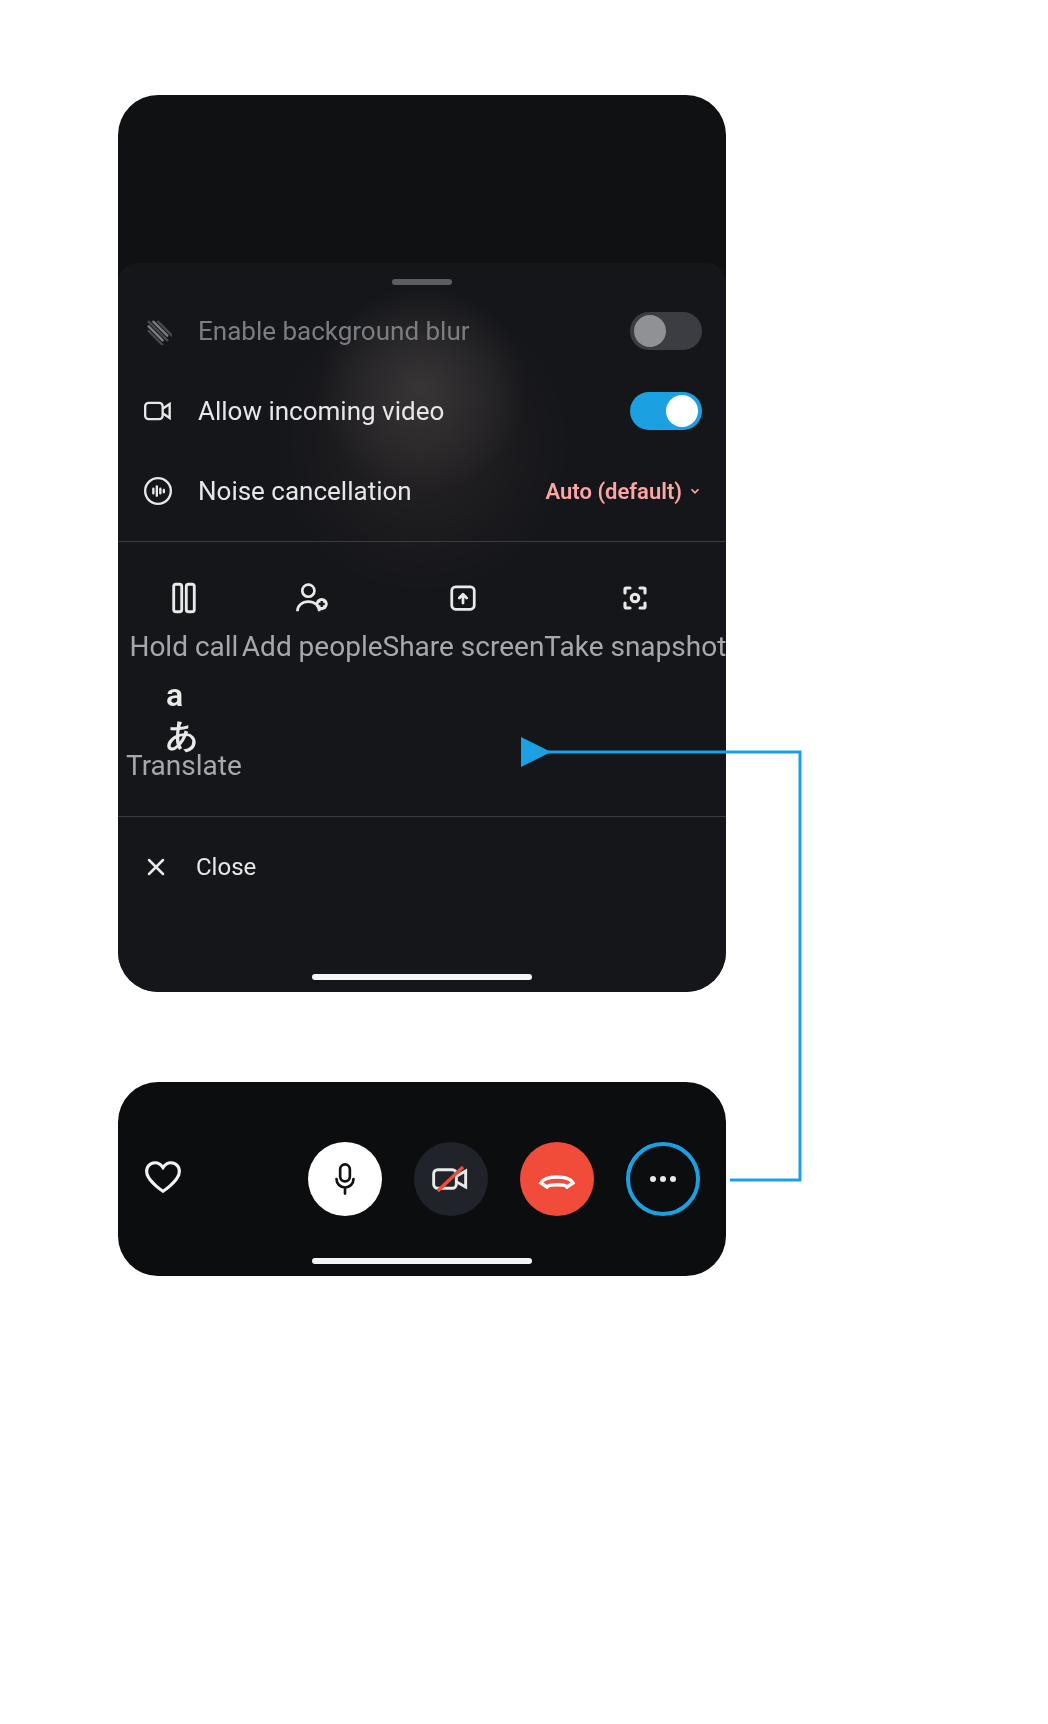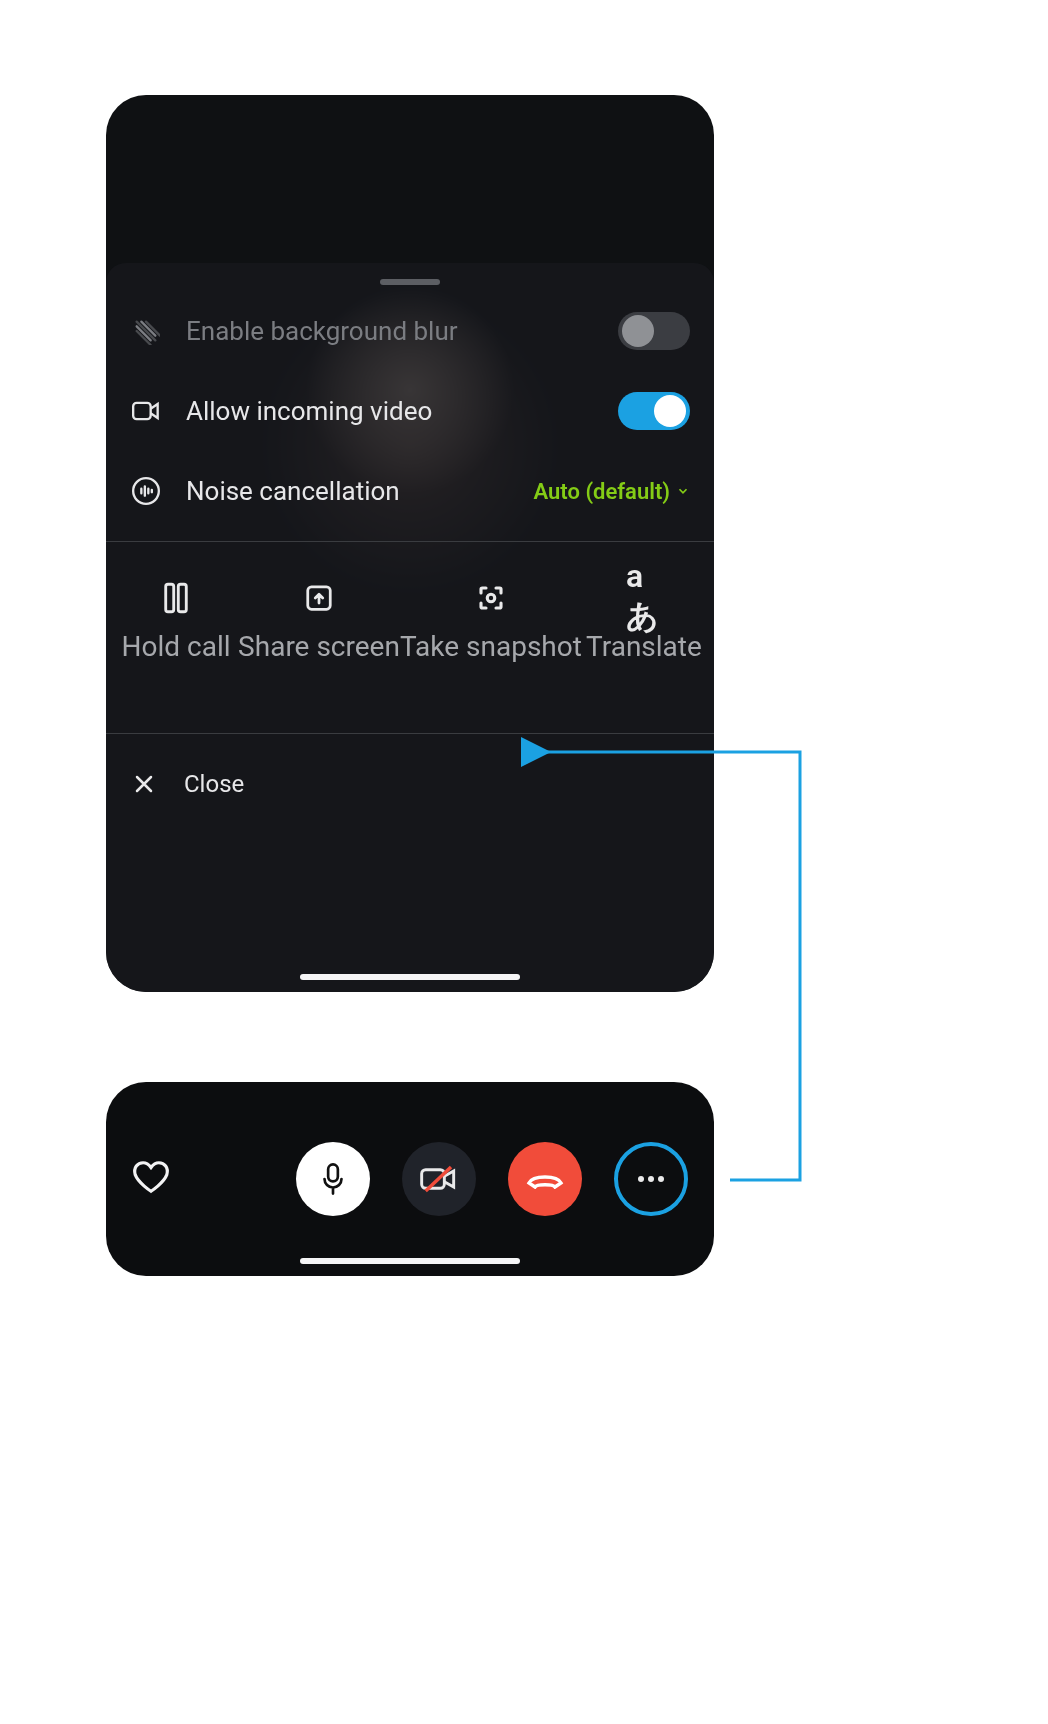--- a/index.html
+++ b/index.html
@@ -9,40 +9,40 @@
     --text:#e7e7e9;
     --muted:#a6a8ac;
     --sep:#3a3c40;
     --blue:#1ba1e2;
     --red:#f14c3a;
   }
   html,body{margin:0;padding:0;background:var(--bg);}
   .stage{position:relative;width:1048px;height:1724px;background:var(--bg);font-family:-apple-system,BlinkMacSystemFont,"Segoe UI",Roboto,Helvetica,Arial,sans-serif;color:var(--text);}
 
   
-  .phone{position:absolute;left:106px;width:608px;border-radius:40px;overflow:hidden;}
+  .phone{position:absolute;left:118px;width:608px;border-radius:40px;overflow:hidden;}
   .phone.top{top:95px;height:897px;background:var(--panel-top);}
   .phone.bottom{top:1082px;height:194px;background:#0c0d0f;}
 
   
   .glow{position:absolute;left:50%;top:200px;width:300px;height:300px;transform:translateX(-50%);
         background:radial-gradient(circle, rgba(222,164,140,.55) 0%, rgba(222,164,140,.25) 35%, rgba(0,0,0,0) 70%);border-radius:50%;}
   .glow2{position:absolute;left:50%;top:190px;width:210px;height:210px;transform:translateX(-50%);
         background:radial-gradient(circle,#f6dcc9 0%,rgba(246,220,201,0) 70%);border-radius:50%;}
 
   
   .sheet{position:absolute;left:0;right:0;bottom:0;top:168px;background:rgba(22,24,28,.85);border-top-left-radius:20px;border-top-right-radius:20px;backdrop-filter:none;}
   .handle{width:60px;height:6px;background:#5c5e63;border-radius:4px;margin:16px auto 6px;}
 
   .row{display:flex;align-items:center;padding:0 24px;height:80px;gap:24px;}
   .row .icon{width:32px;display:flex;justify-content:center;}
   .row .label{font-size:26px;color:var(--text);}
   .row.dim .label,.row.dim .icon{color:#7b7d82;}
   .row .spacer{flex:1;}
-  .row .value{color:#84cc16;font-size:22px;font-weight:600;display:flex;align-items:center;gap:6px;}
+  .row .value{color:#fca5a5;font-size:22px;font-weight:600;display:flex;align-items:center;gap:6px;}
 
   .toggle{width:72px;height:38px;border-radius:20px;position:relative;}
   .toggle .knob{position:absolute;top:3px;width:32px;height:32px;border-radius:50%;background:#fff;}
   .toggle.off{background:#3b3d42;} .toggle.off .knob{left:4px;background:#8f9195;}
   .toggle.on{background:var(--blue);} .toggle.on .knob{right:4px;}
 
   hr.sep{border:none;border-top:1px solid var(--sep);margin:10px 0;}
 
   .grid{display:grid;grid-template-columns:repeat(4,1fr);row-gap:36px;column-gap:0;padding:28px 8px 24px;}
   .gitem{display:flex;flex-direction:column;align-items:center;gap:14px;cursor:pointer;}
@@ -134,20 +134,31 @@
         <div class="gitem">
           <span class="gicon">
             <svg width="28" height="32" viewBox="0 0 24 28" fill="none" stroke="currentColor" stroke-width="2.5">
                 <rect x="3" y="2" width="7" height="24" rx="2"></rect>
                 <rect x="14" y="2" width="7" height="24" rx="2"></rect>
               </svg>
           </span>
           <span class="glabel">Hold call</span>
         </div>
 
+        <div class="gitem">
+          <span class="gicon">
+            <svg width="34" height="32" viewBox="0 0 28 26" fill="none" stroke="currentColor" stroke-width="2.2">
+              <circle cx="11" cy="7" r="5"></circle>
+                <path d="M2 24c0-5 4-8 9-8s9 3 9 8"></path>
+                <circle cx="22" cy="18" r="5" fill="currentColor" stroke="none"></circle>
+                <path d="M22 15.5v5M19.5 18h5" stroke="#15171a" stroke-width="2"></path>
+            </svg>
+          </span>
+          <span class="glabel">Add people</span>
+        </div>
 
 
         <div class="gitem">
           <span class="gicon">
             <svg width="30" height="30" viewBox="0 0 24 24" fill="none" stroke="currentColor" stroke-width="2.2">
                 <rect x="3" y="3" width="18" height="18" rx="3"></rect>
                 <path d="M12 16V9M9 12l3-3 3 3" stroke-linecap="round" stroke-linejoin="round"></path>
               </svg>
           </span>
           <span class="glabel">Share screen</span>

